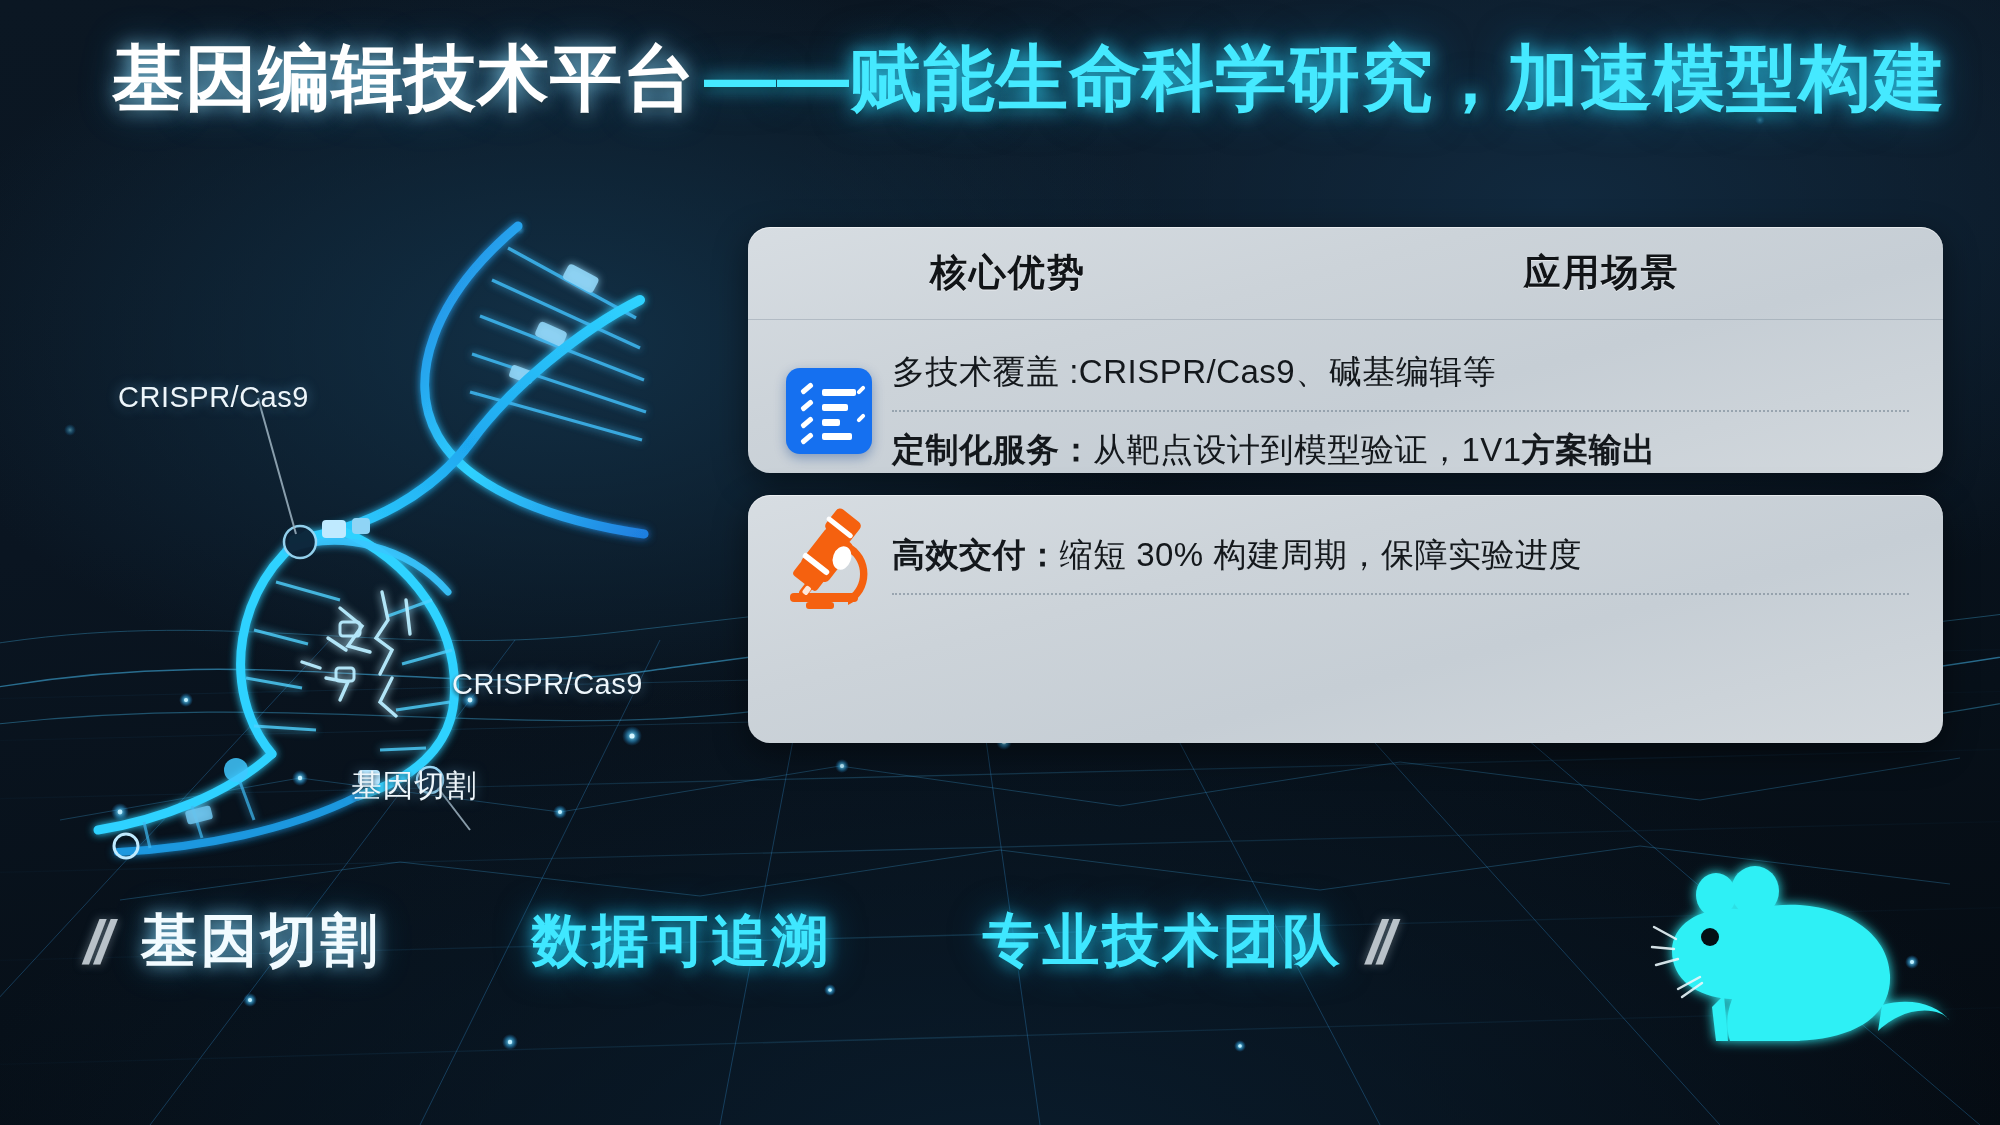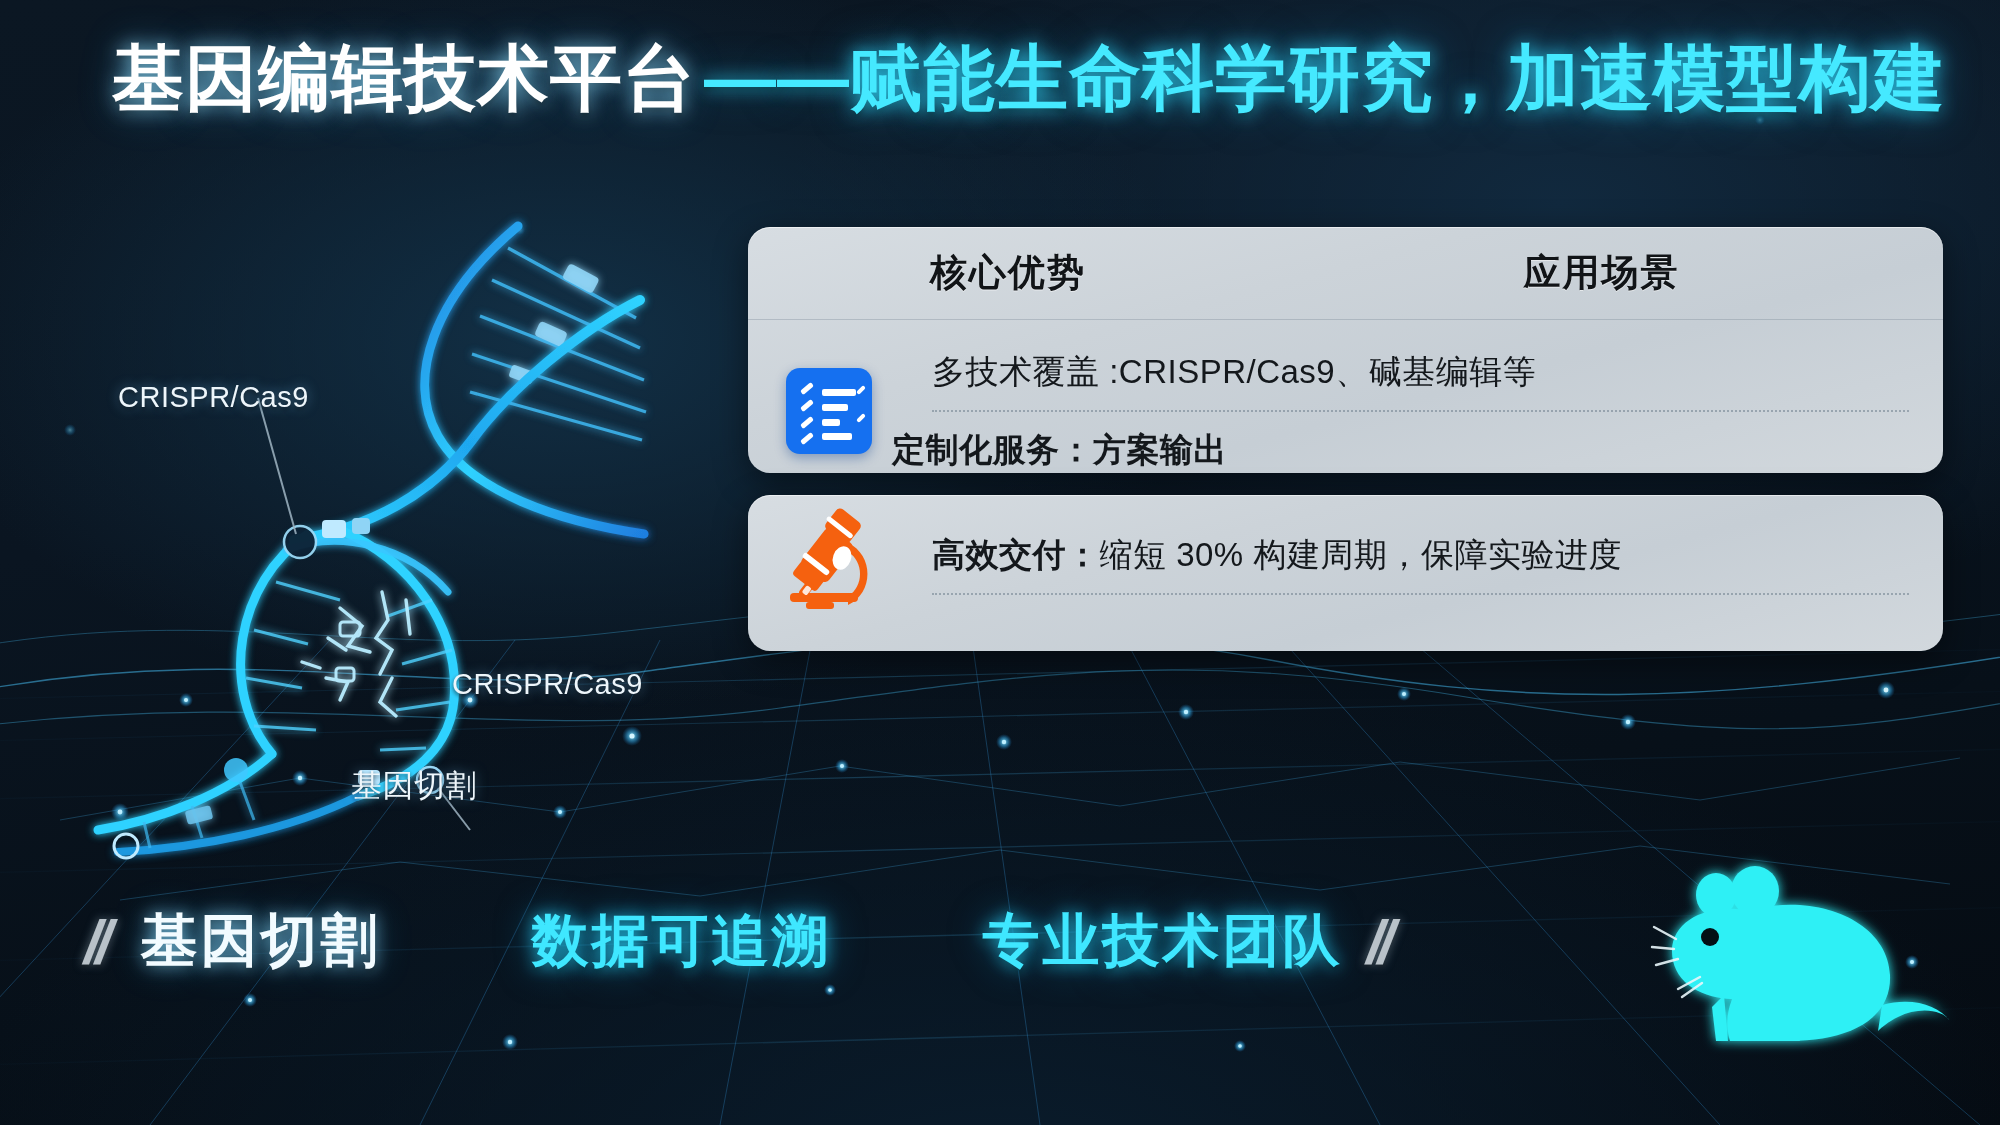--- a/index.html
+++ b/index.html
@@ -67,27 +67,27 @@
   .head-cell.first{flex:0 0 520px;}
   .card-body{display:flex;align-items:stretch;padding:14px 34px 14px 18px;}
   .card-icon{
     flex:0 0 126px;display:flex;align-items:center;justify-content:center;
   }
   .card-rows{flex:1;display:flex;flex-direction:column;justify-content:center;}
   .row{
     display:flex;align-items:center;min-height:76px;
     font-size:33px;color:#14181c;letter-spacing:.5px;white-space:nowrap;
   }
-  .row.sep{border-bottom:2px dotted rgba(110,125,140,.55);margin-left:40px;}
+  .row.sep{border-bottom:2px dotted rgba(110,125,140,.55);}
   .row .b{font-weight:bold;}
   .row .n{font-weight:normal;}
 
   .c1 .card-body{padding-bottom:18px;}
   .card.c1{height:246px;}
-  .card.c2{height:156px;}
+  .card.c2{height:248px;}
   .card.c2 .card-body{padding-top:6px;}
 
   .icon-doc{
     width:86px;height:86px;border-radius:14px;background:#1570f0;
     box-shadow:0 4px 12px rgba(10,60,140,.38);position:relative;
   }
   .icon-doc i{position:absolute;background:#fff;border-radius:2px;display:block;}
 
   .icon-scope{width:110px;height:110px;}
 
@@ -337,20 +337,21 @@
             <i style="left:70px;top:20px;width:10px;height:4px;transform:rotate(-45deg);"></i>
             <i style="left:70px;top:48px;width:10px;height:4px;transform:rotate(-45deg);"></i>
           </div>
         </div>
         <div class="card-rows">
           <div class="row sep">
             <span class="n">多技术覆盖 :CRISPR/Cas9、碱基编辑等</span>
           </div>
           <div class="row">
             <span class="b">定制化服务：</span>
+              <span class="n">从靶点设计到模型验证，1V1 </span>
               <span class="b">方案输出</span>
           </div>
         </div>
       </div>
     </div>
 
     <div class="card c2">
       <div class="card-body">
         <div class="card-icon">
           <svg class="icon-scope" viewBox="0 0 110 110">

